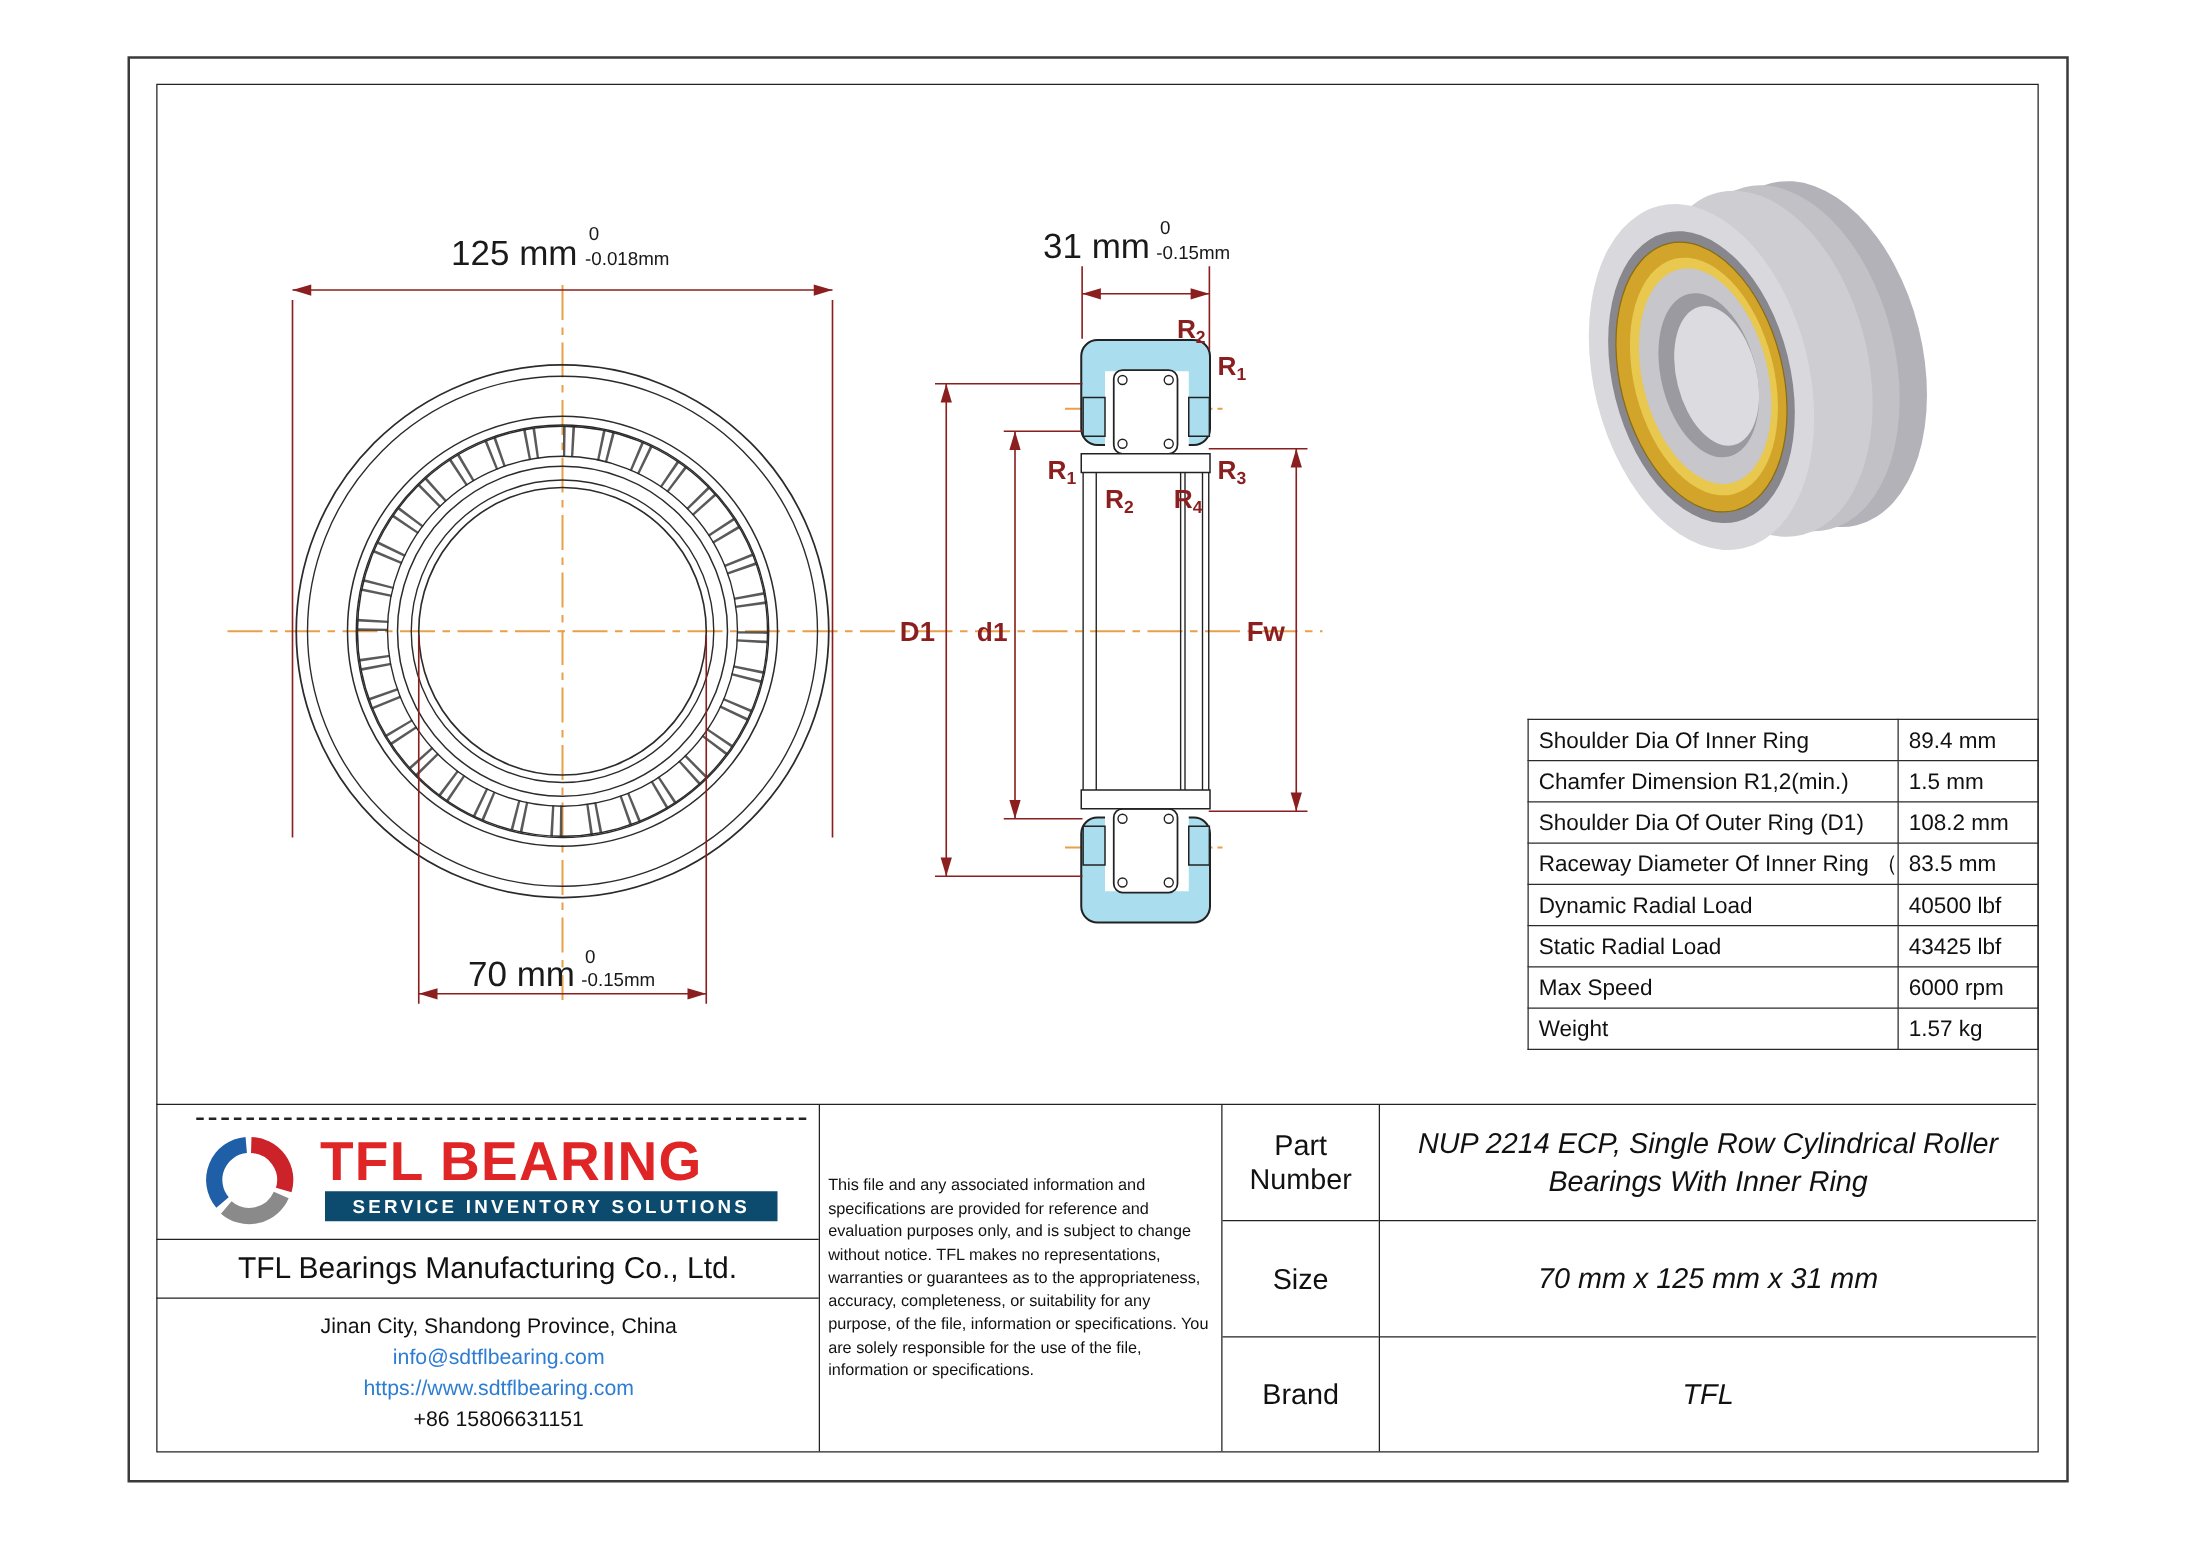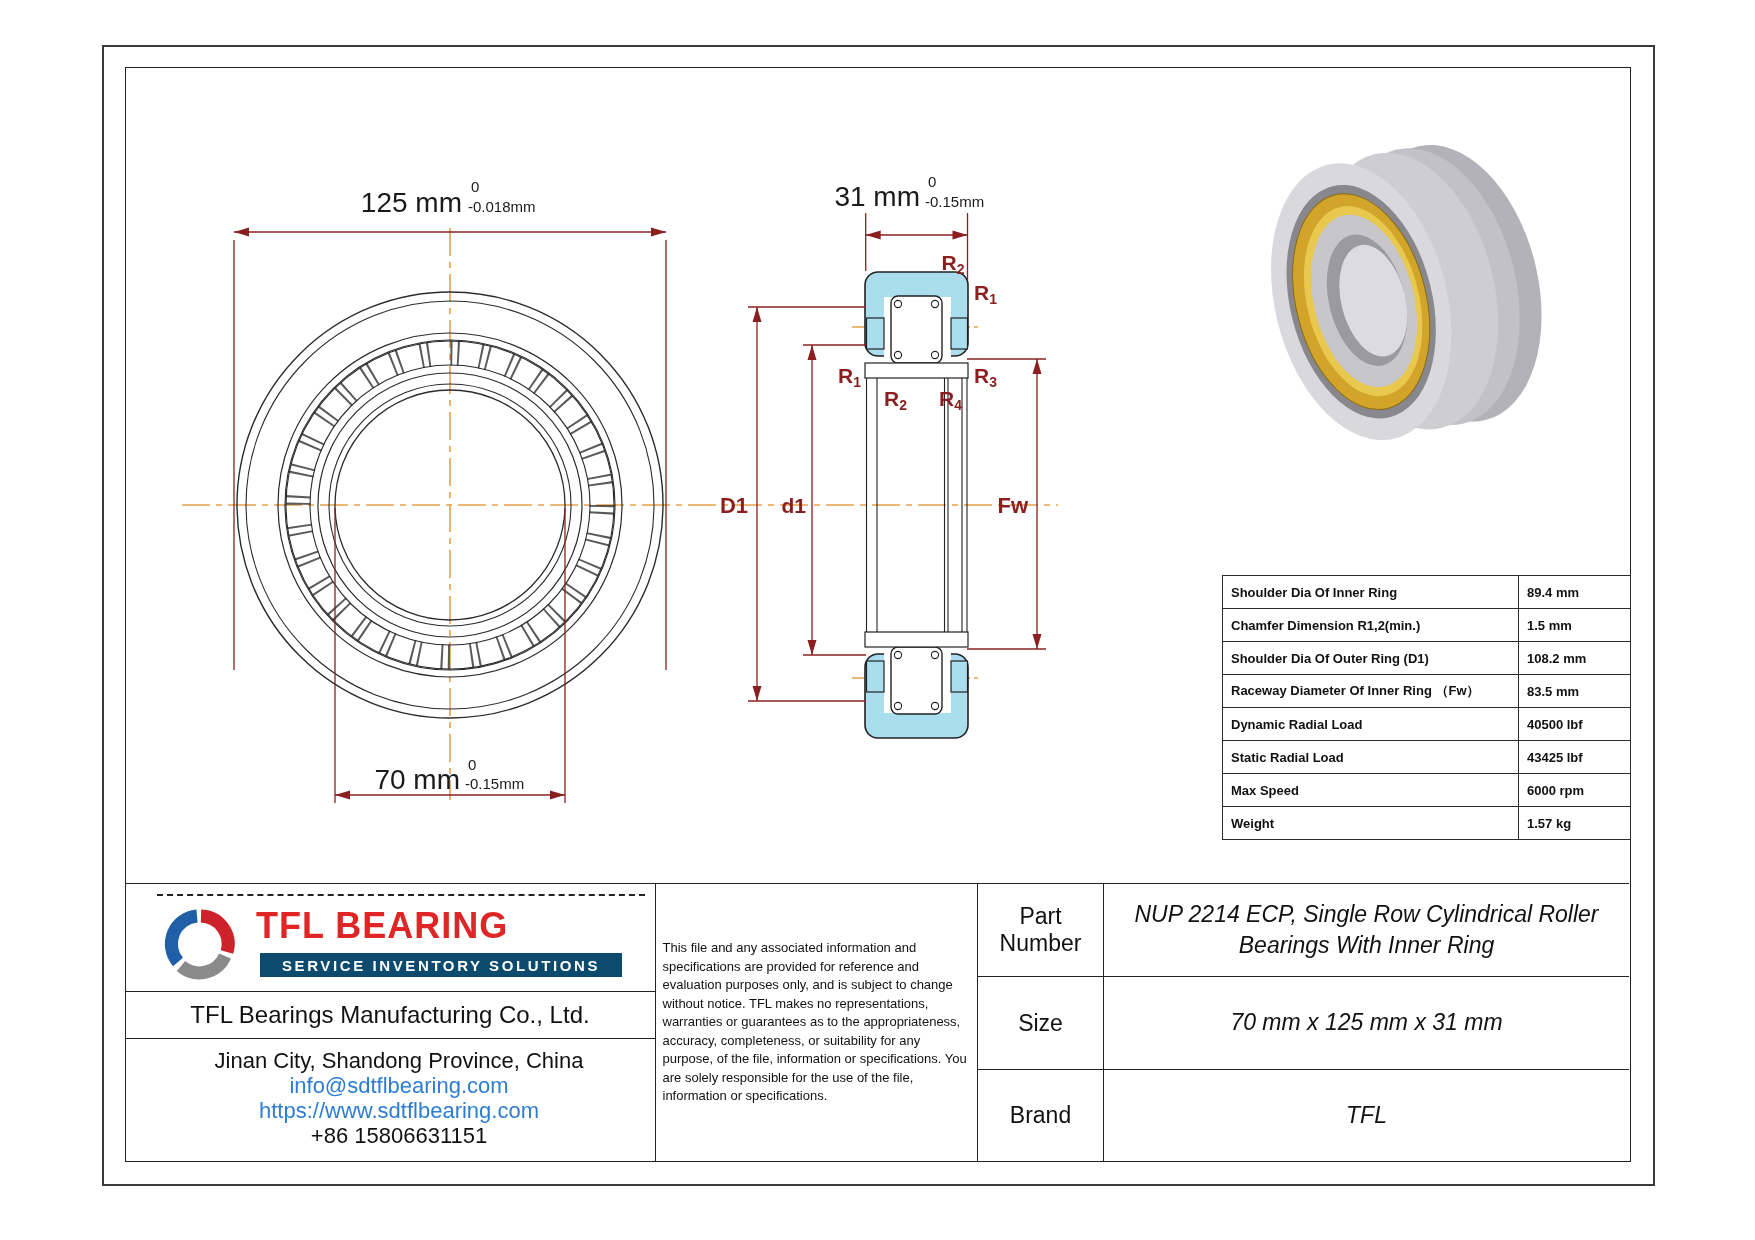--- a/index.html
+++ b/index.html
@@ -5,42 +5,42 @@
   html,body{margin:0;padding:0;background:#ffffff;}
   body{width:1755px;height:1240px;position:relative;font-family:"Liberation Sans","DejaVu Sans",sans-serif;color:#111;overflow:hidden;}
   .abs{position:absolute;}
   
   #frame-outer{left:102px;top:45px;width:1549px;height:1137px;border:2px solid #3a3a3a;}
   #frame-inner{left:125px;top:67px;width:1504px;height:1093px;border:1.5px solid #222;}
   
   #drawing{left:0;top:0;width:1755px;height:1240px;}
   
   #spec-table{left:1222px;top:575px;width:409px;border-collapse:collapse;table-layout:fixed;}
-  #spec-table td{border:1.2px solid #2b2b2b;height:32px;font-size:13px;padding:0 0 0 8px;white-space:nowrap;overflow:hidden;font-weight:bold;}
+  #spec-table td{border:1.2px solid #2b2b2b;height:32px;font-size:18px;padding:0 0 0 8px;white-space:nowrap;overflow:hidden;}
   #spec-table td.val{width:103px;}
   
   #titleblock{left:125px;top:883px;width:1504px;height:277px;border-top:1.5px solid #222;}
   .tb-col{position:absolute;top:0;height:277px;}
   #tb-left{left:0;width:530px;border-right:1.5px solid #222;}
   #tb-mid{left:531px;width:321px;border-right:1.5px solid #222;display:flex;align-items:center;justify-content:center;}
   #tb-labels{left:853px;width:125px;border-right:1.5px solid #222;}
   #tb-values{left:979px;width:525px;font-style:italic;}
   .tb-row3{position:absolute;left:0;right:0;display:flex;align-items:center;justify-content:center;text-align:center;}
   .r1{top:0;height:92px;border-bottom:1.5px solid #222;}
   .r2{top:93.5px;height:91px;border-bottom:1.5px solid #222;}
   .r3{top:186px;height:91px;}
   .tb-label{font-size:23px;}
   .tb-value{font-size:23px;line-height:1.35;padding:0 28px;}
   #logo-row{position:absolute;left:0;right:0;top:0;height:107px;border-bottom:1.5px solid #222;}
   #logo-dash{position:absolute;left:32px;right:10px;top:10px;border-top:2px dashed #222;}
   #logo-swirl{position:absolute;left:36px;top:20px;}
-  #logo-brand{position:absolute;left:131px;top:21px;font-size:36px;font-weight:800;color:#df2525;letter-spacing:1px;white-space:nowrap;}
+  #logo-brand{position:absolute;left:131px;top:21px;font-size:44px;font-weight:800;color:#df2525;letter-spacing:1px;white-space:nowrap;}
   #logo-tagline{position:absolute;left:135px;top:69px;width:362px;height:24px;background:#0c4a6e;color:#fff;font-size:15px;font-weight:600;letter-spacing:2.6px;display:flex;align-items:center;justify-content:center;white-space:nowrap;}
   #company-row{position:absolute;left:0;right:0;top:108.5px;height:45px;border-bottom:1.5px solid #222;display:flex;align-items:center;justify-content:center;font-size:24px;font-weight:500;}
-  #addr-row{position:absolute;left:0;right:0;top:155px;height:122px;text-align:center;padding-top:9px;font-size:22px;line-height:25px;padding-left:18px;}
+  #addr-row{position:absolute;left:0;right:0;top:155px;height:122px;text-align:center;padding-top:9px;font-size:17px;line-height:25px;padding-left:18px;}
   .link{color:#2d7dd2;}
   #disclaimer{width:308px;font-size:13px;line-height:1.42;font-weight:400;}
 </style>
 </head>
 <body>
 
 <div class="abs" id="frame-outer"></div>
 <div class="abs" id="frame-inner"></div>
 
 <svg class="abs" id="drawing" viewBox="0 0 1755 1240">

